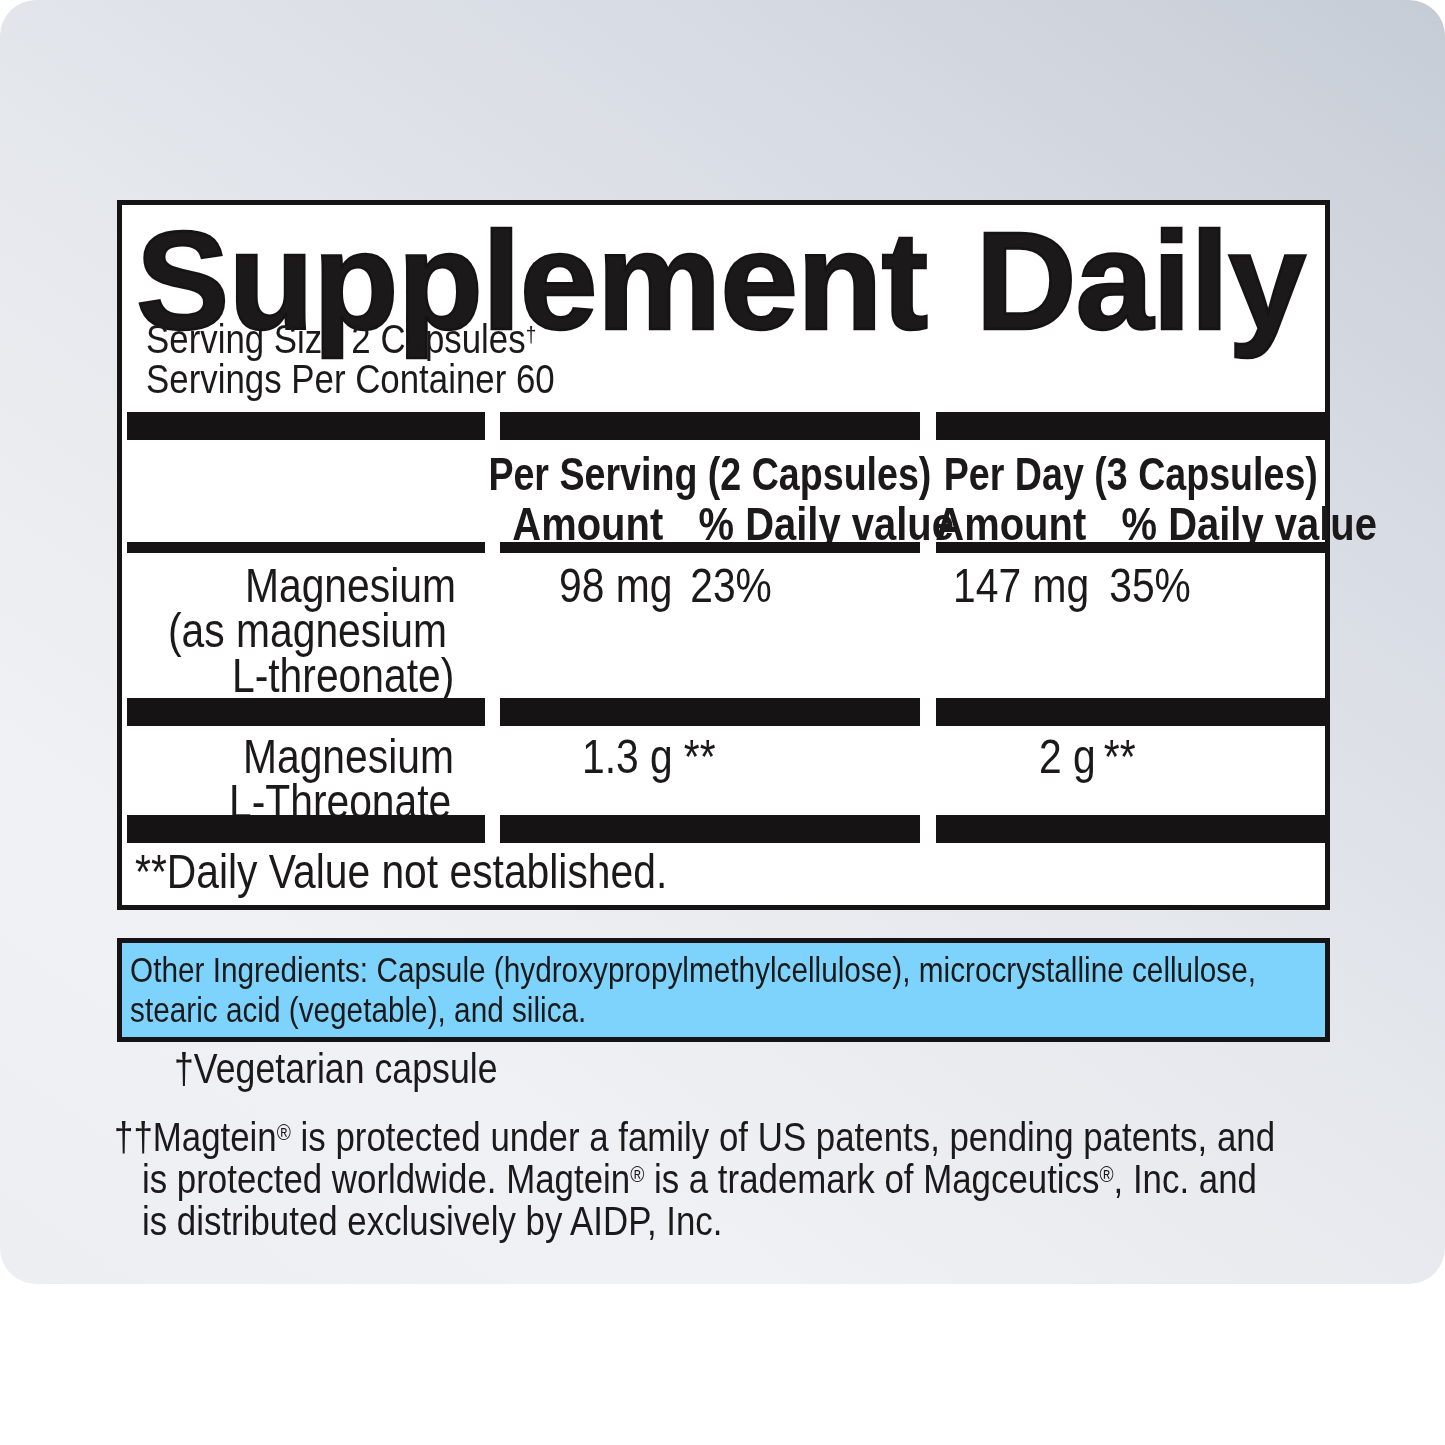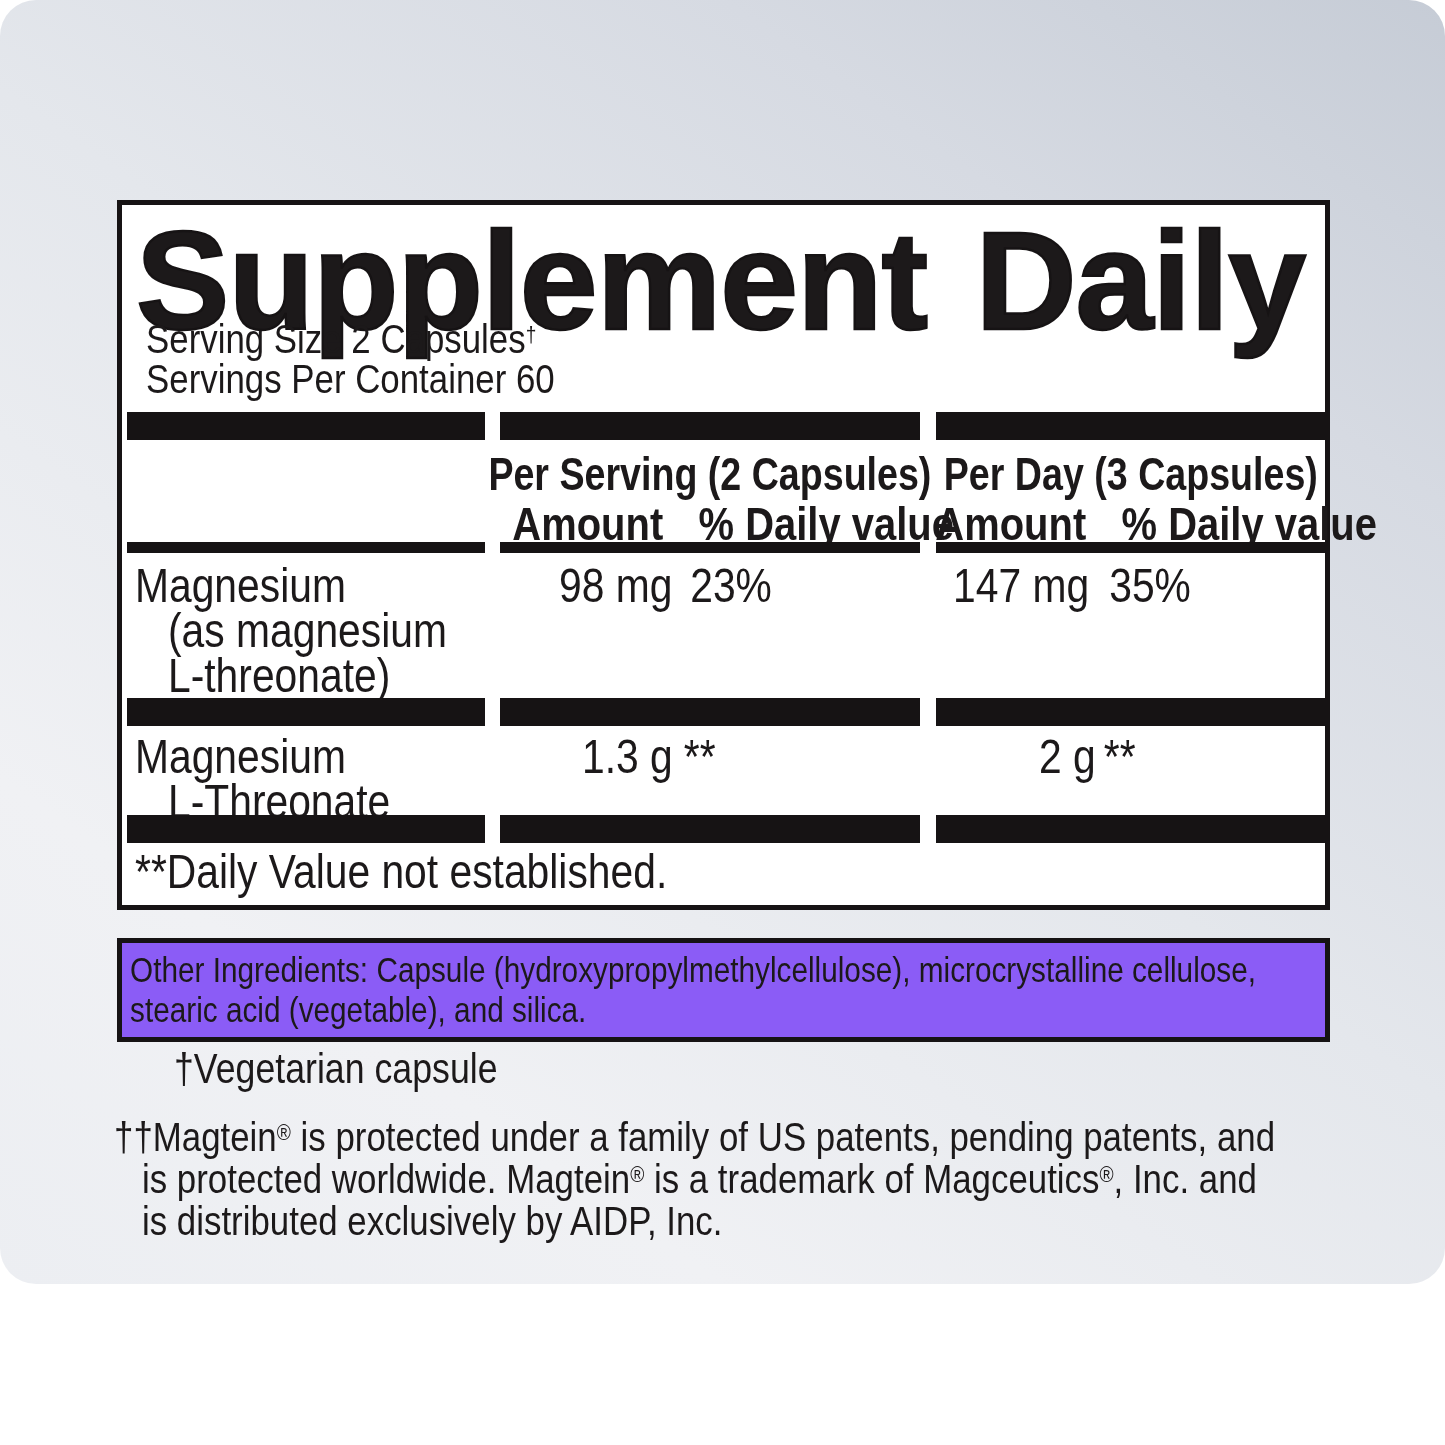--- a/index.html
+++ b/index.html
@@ -10,21 +10,21 @@
 
   
   .panel{position:absolute;left:117px;top:200px;width:1213px;height:710px;
          background:#ffffff;border:5px solid #161314;box-sizing:border-box;}
   .title-row{position:absolute;top:6px;left:14px;right:20px;display:flex;
              justify-content:space-between;font-size:140px;line-height:1;
              font-weight:bold;letter-spacing:-1px;-webkit-text-stroke:2.5px #161314;}
   .serving{position:absolute;top:114px;left:24px;font-size:41px;line-height:40px;}
 
   .cols{position:absolute;left:5px;width:1198px;display:flex;}
-  .cA{width:358px;} .g1{width:15px;} .cB{width:420px;} .g2{width:16px;} .cC{width:389px;}
+  .cA{width:358px;text-align:right;} .g1{width:15px;} .cB{width:420px;} .g2{width:16px;} .cC{width:389px;}
   .bar .cA,.bar .cB,.bar .cC{background:#161314;}
   .bar-a{top:207px;height:28px;} .bar-b{top:337px;height:11px;}
   .bar-c{top:493px;height:28px;} .bar-d{top:610px;height:28px;}
 
   .hdr{top:244px;font-weight:bold;font-size:47px;line-height:50px;}
   .hl{display:flex;justify-content:center;}
   .split{display:flex;}
   .amt{width:42%;display:flex;justify-content:flex-end;}
   .dv{width:58%;display:flex;}
 
@@ -35,21 +35,21 @@
   .dvnote{position:absolute;top:644px;left:13px;font-size:48px;line-height:45px;}
 
   
   .cx{display:inline-block;white-space:nowrap;transform:scaleX(0.85);transform-origin:0 0;}
   .cxc{display:inline-block;white-space:nowrap;transform:scaleX(0.85);transform-origin:50% 50%;}
   .cxh{display:inline-block;white-space:nowrap;transform:scaleX(0.80);transform-origin:50% 50%;}
   sup{font-size:0.55em;line-height:0;vertical-align:0.5em;}
 
   
   .other-box{position:absolute;left:117px;top:938px;width:1213px;height:104px;
-             background:#8b5cf6;border:5px solid #161314;box-sizing:border-box;}
+             background:#7dd3fc;border:5px solid #161314;box-sizing:border-box;}
   .oi-text{margin:7px 0 0 8px;width:1400px;font-size:35px;line-height:40px;
            transform:scaleX(0.85);transform-origin:0 0;}
 
   
   .veg{position:absolute;left:126px;top:1048px;font-size:42px;line-height:42px;margin-left:48px;}
   .patent{position:absolute;left:142px;top:1116px;font-size:41px;line-height:42px;}
   .patent .pline:first-child .cx{margin-left:-28px;}
 </style>
 </head>
 <body>

